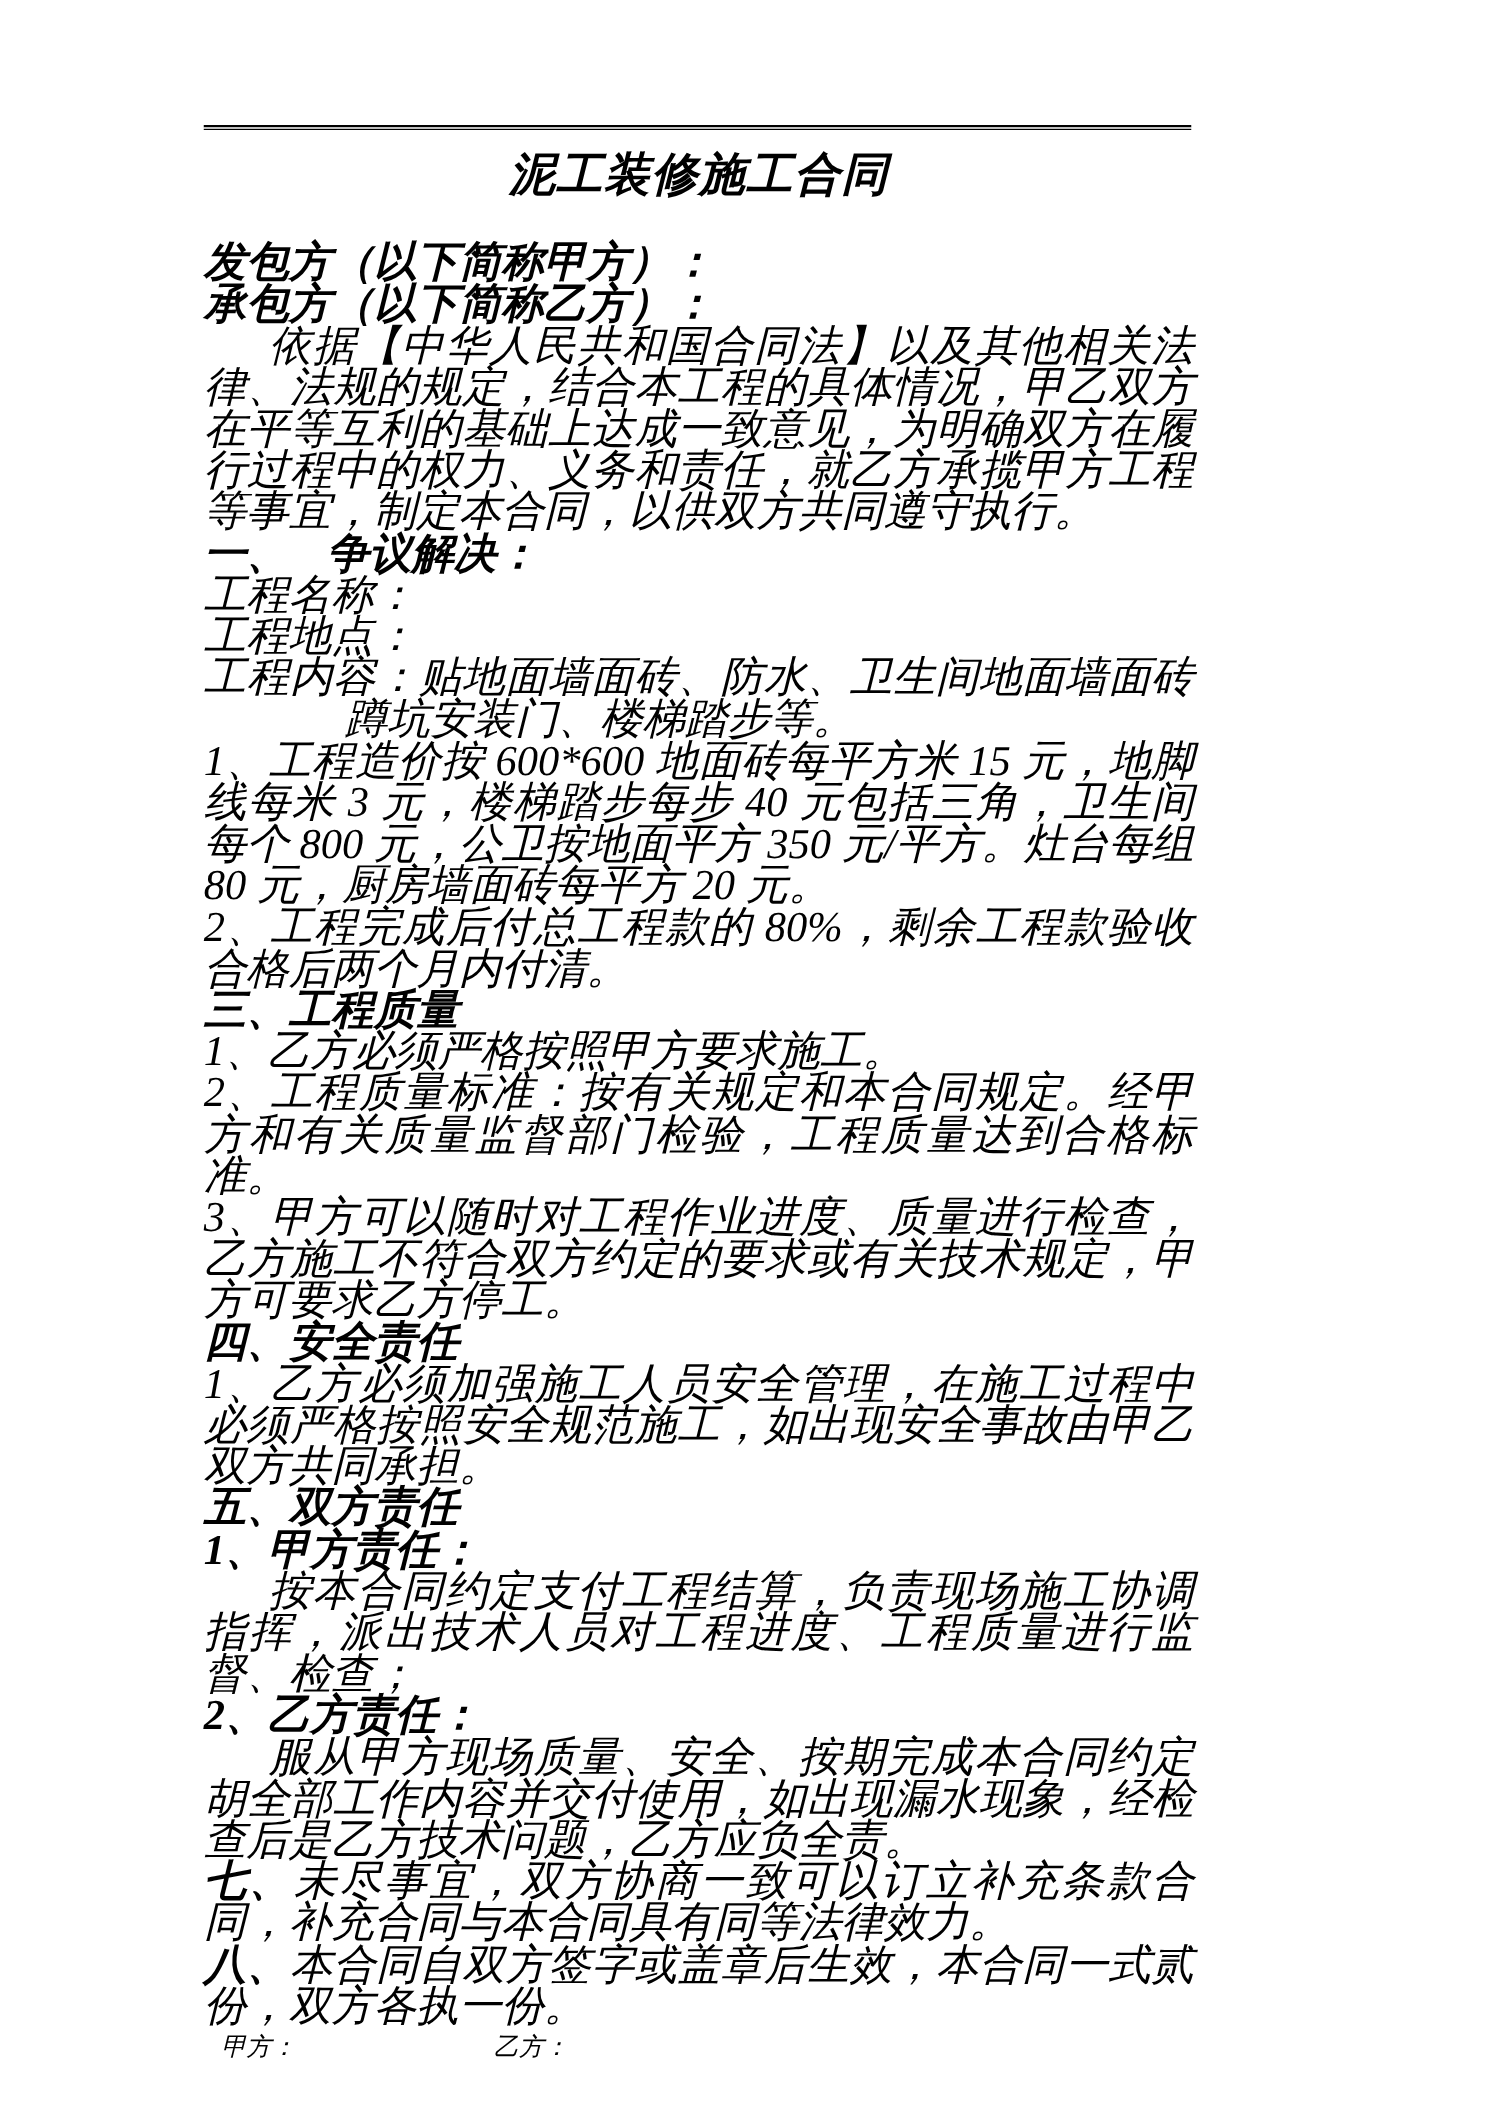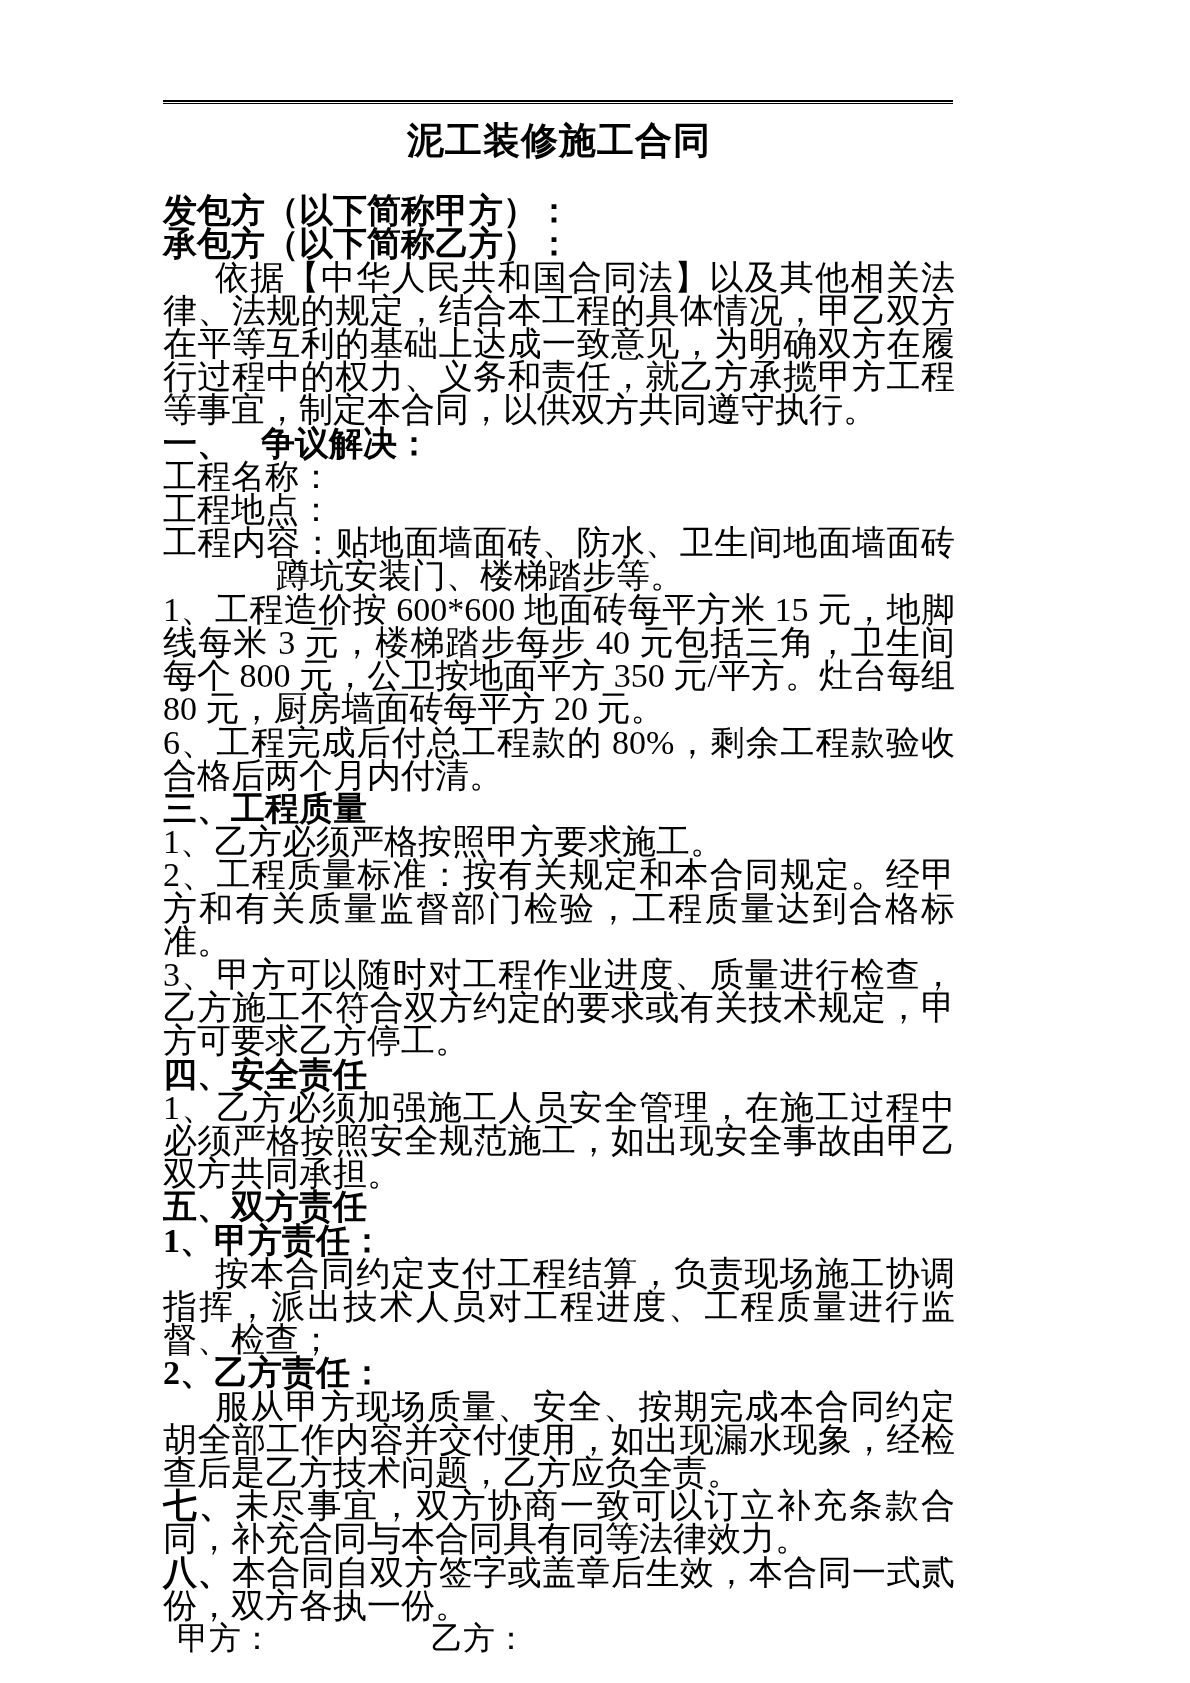--- a/index.html
+++ b/index.html
@@ -14,20 +14,21 @@
     color: #000000;
     position: relative;
     overflow: hidden;
   }
   .page {
     position: absolute;
     left: 0; top: 0;
     width: 1190px;
     height: 1683px;
     box-sizing: border-box;
+    font-style: italic;
   }
   
   .header-rule {
     position: absolute;
     left: 163px;
     top: 100px;
     width: 790px;
     height: 4px;
   }
   .header-rule .thick {
@@ -81,21 +82,21 @@
   
   p.ln.hang {
     padding-left: 113px;
     text-indent: -113px;
   }
   .secnum-bold {
     font-weight: bold;
   }
   .sig-row {
     margin: 0;
-    font-size: 32px;
+    font-size: 20px;
     line-height: 33.2px;
     padding-left: 14px;
   }
   .sig-row .second {
     display: inline-block;
     margin-left: 158px;
   }
   .spacer-tab {
     display: inline-block;
     width: 30px;
@@ -120,21 +121,21 @@
     <p class="ln bold">承包方（以下简称乙方）：</p>
 
     <p class="ln indent2">依据【中华人民共和国合同法】以及其他相关法律、法规的规定，结合本工程的具体情况，甲乙双方在平等互利的基础上达成一致意见，为明确双方在履行过程中的权力、义务和责任，就乙方承揽甲方工程等事宜，制定本合同，以供双方共同遵守执行。</p>
 
     <p class="ln bold"><span>一、</span><span class="spacer-tab"></span><span>争议解决：</span></p>
     <p class="ln">工程名称：</p>
     <p class="ln">工程地点：</p>
     <p class="ln hang">工程内容：贴地面墙面砖、防水、卫生间地面墙面砖蹲坑安装门、楼梯踏步等。</p>
 
     <p class="ln">1、工程造价按 600*600 地面砖每平方米 15 元，地脚线每米 3 元，楼梯踏步每步 40 元包括三角，卫生间每个 800 元，公卫按地面平方 350 元/平方。灶台每组 80 元，厨房墙面砖每平方 20 元。</p>
-    <p class="ln">6、工程完成后付总工程款的 80%，剩余工程款验收合格后两个月内付清。</p>
+    <p class="ln">2、工程完成后付总工程款的 80%，剩余工程款验收合格后两个月内付清。</p>
 
     <p class="ln bold"><span>三、</span><span>工程质量</span></p>
     <p class="ln">1、乙方必须严格按照甲方要求施工。</p>
     <p class="ln">2、工程质量标准：按有关规定和本合同规定。经甲方和有关质量监督部门检验，工程质量达到合格标准。</p>
     <p class="ln">3、甲方可以随时对工程作业进度、质量进行检查，乙方施工不符合双方约定的要求或有关技术规定，甲方可要求乙方停工。</p>
 
     <p class="ln bold"><span>四、</span><span>安全责任</span></p>
     <p class="ln">1、乙方必须加强施工人员安全管理，在施工过程中必须严格按照安全规范施工，如出现安全事故由甲乙双方共同承担。</p>
 
     <p class="ln bold"><span>五、</span><span>双方责任</span></p>

